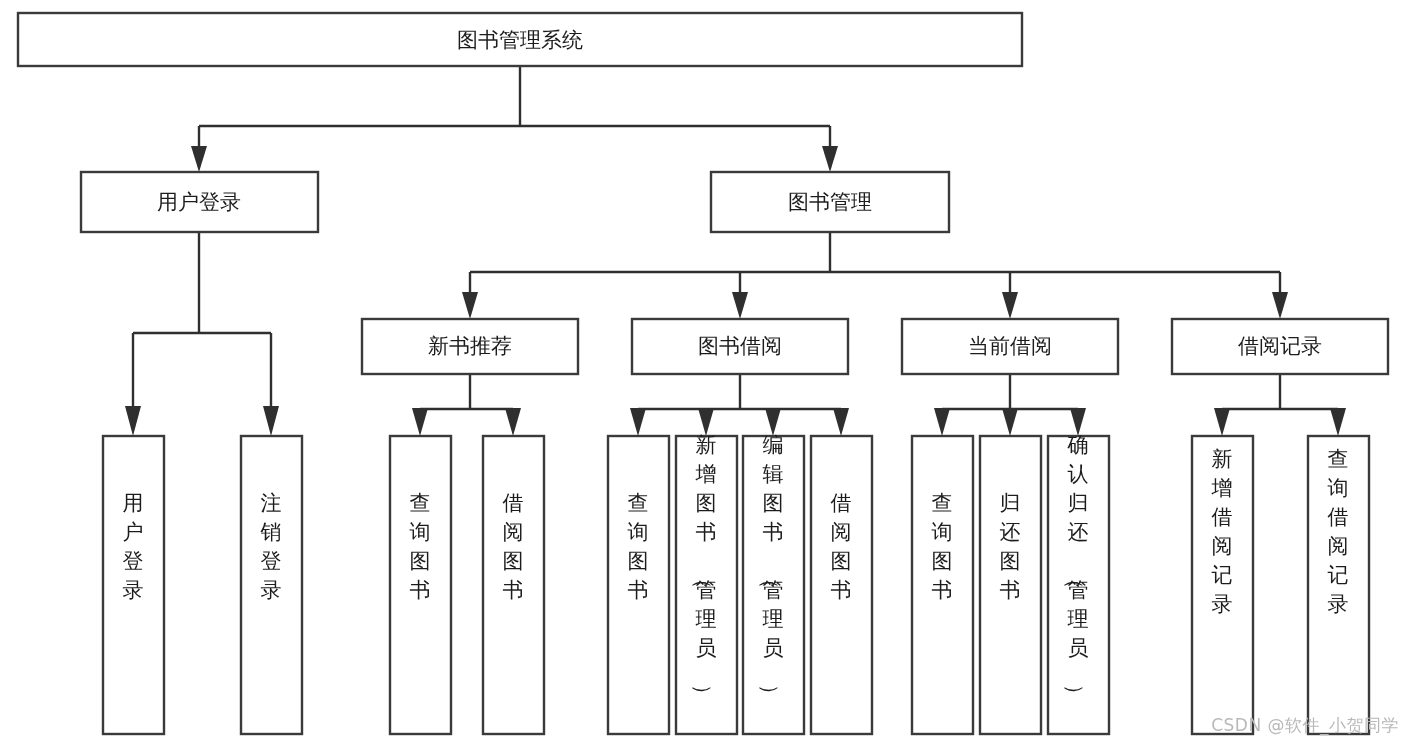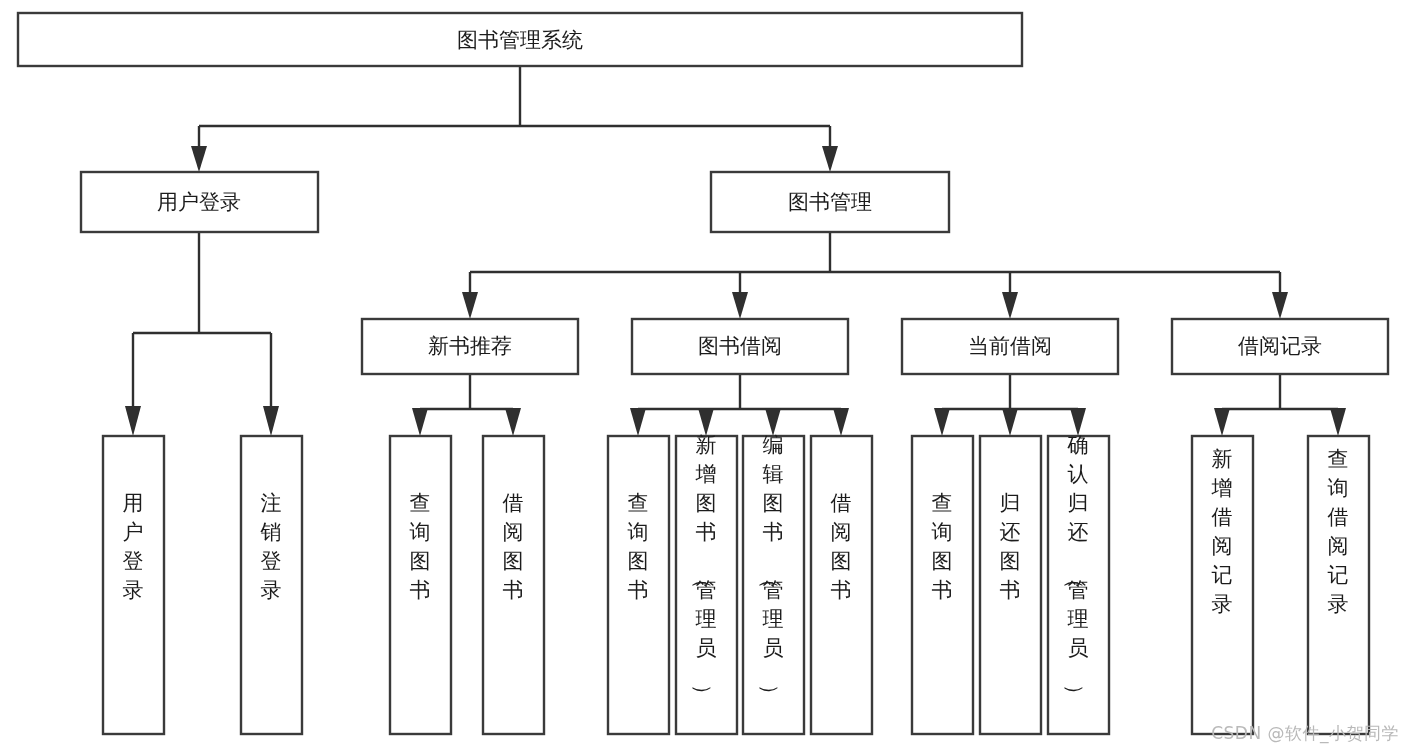--- a/index.html
+++ b/index.html
@@ -53,21 +53,21 @@
     fill: none;
     stroke-linecap: butt;
   }
   .arrow-head {
     fill: #2f2f2f;
     stroke: none;
   }
   .watermark {
     position: absolute;
     right: 14px;
-    bottom: 2px;
+    bottom: 10px;
     font-family: "DejaVu Sans", "Liberation Sans", sans-serif;
     font-size: 17px;
     color: #b9b9b9;
     letter-spacing: 0.5px;
     white-space: nowrap;
     user-select: none;
   }
 </style>
 </head>
 <body>

